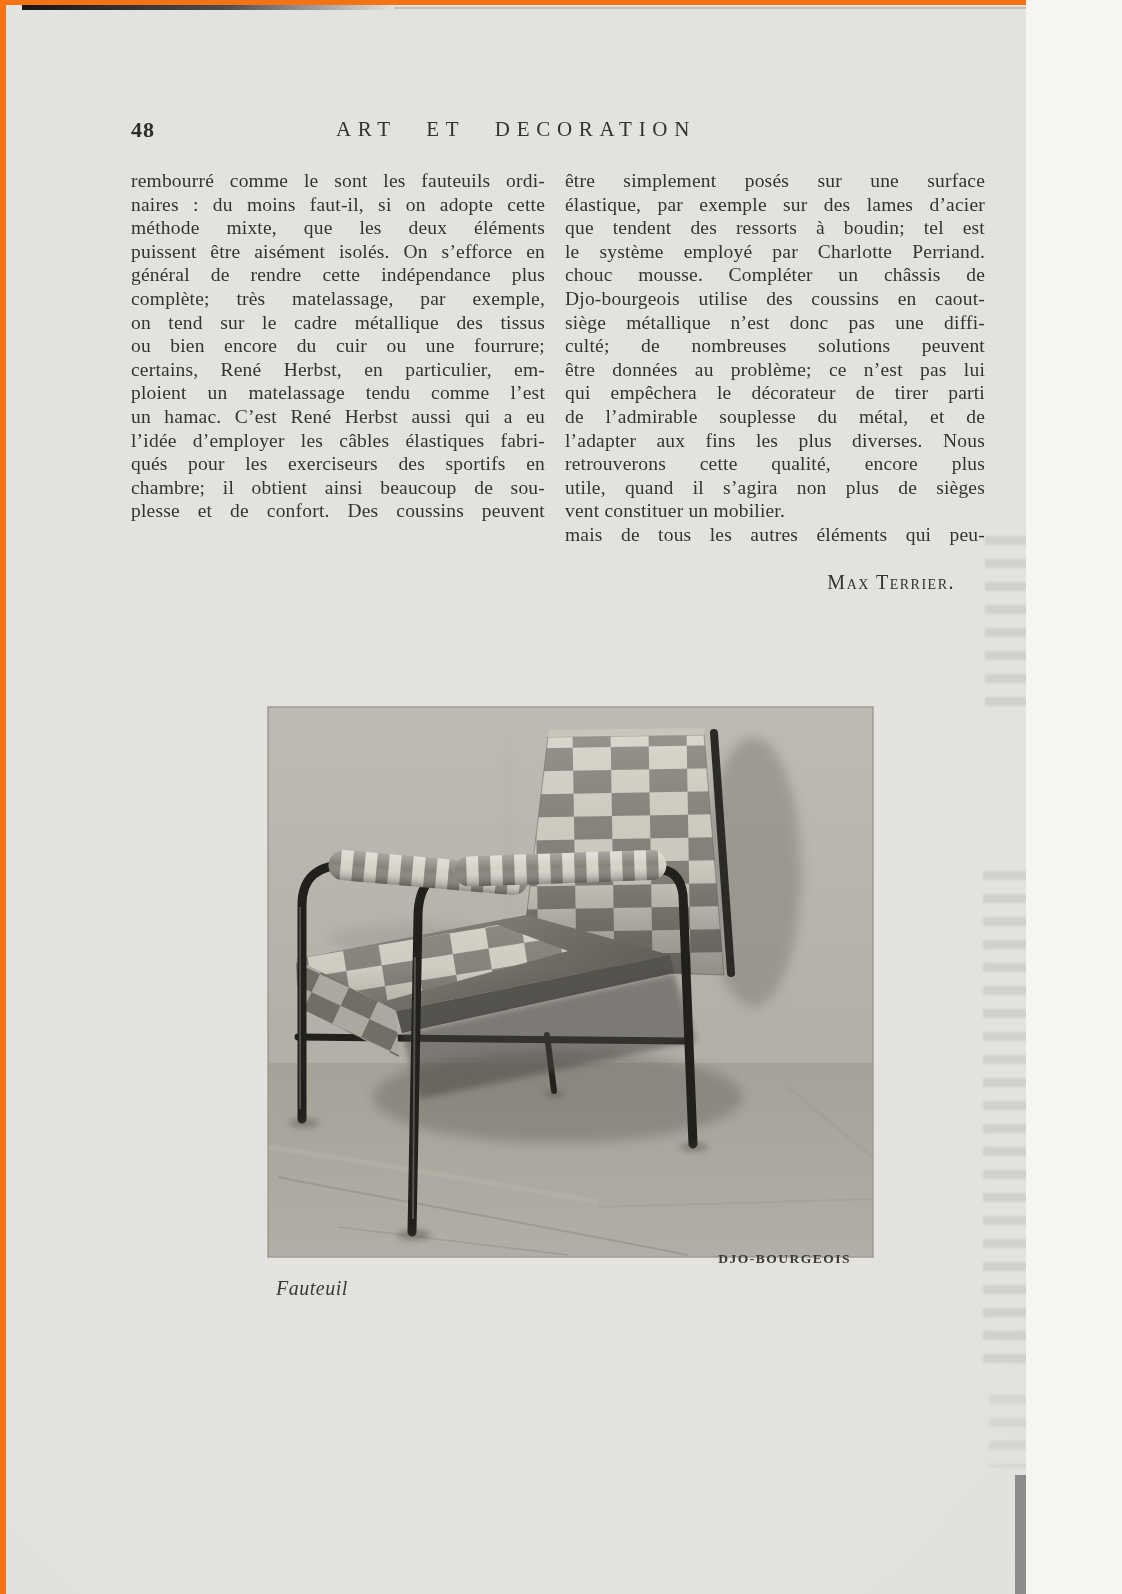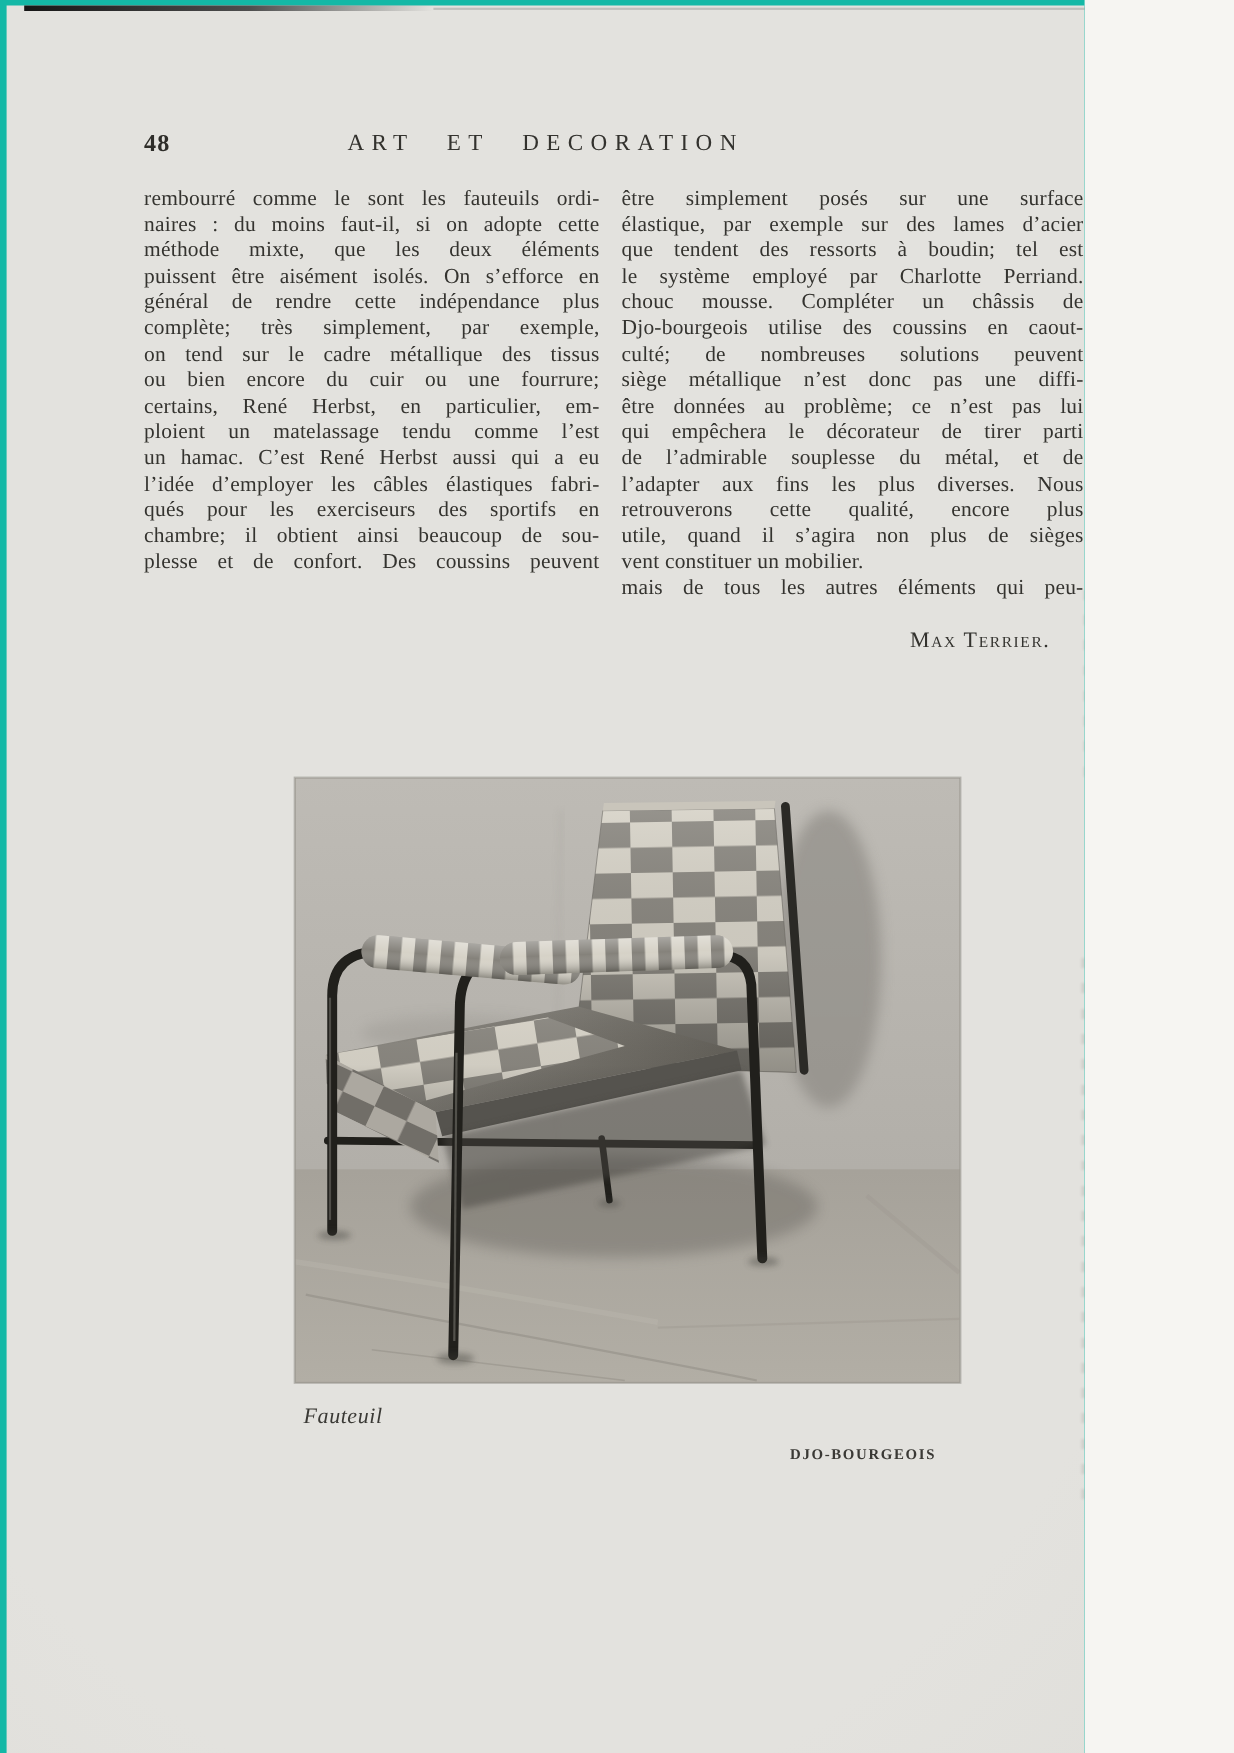--- a/index.html
+++ b/index.html
@@ -1,17 +1,17 @@
 <!DOCTYPE html>
 <html><head>
 <meta charset="utf-8">
 <style>
   html,body{margin:0;padding:0;background:#f6f5f2;}
-  .scan{position:relative;width:986px;height:1594px;overflow:hidden;background:#14b8a6;
-        font-family:"Liberation Serif","DejaVu Serif",serif;}
+  .scan{position:relative;width:986px;height:1594px;overflow:hidden;background:#f97316;
+        font-family:"Liberation Serif","DejaVu Serif",serif;padding-left:40px;}
   .page{position:absolute;left:6px;top:5px;right:0;bottom:0;
         background:radial-gradient(ellipse 130% 120% at 46% 38%, #e3e2de 55%, #dcdbd6 86%, #d4d3ce 100%);}
   .scan-bar{position:absolute;top:0;left:16px;width:372px;height:5px;z-index:9;
         background:linear-gradient(to right,#161616,#4e4e4e 55%,rgba(120,120,120,0));}
   .scan-bar2{position:absolute;top:2px;left:388px;width:640px;height:2px;z-index:9;
         background:rgba(110,110,108,.3);}
 
   
   .pagenum{position:absolute;left:125px;top:112px;font-size:22px;font-weight:bold;color:#2e2d29;letter-spacing:1px;}
   .jtitle{position:absolute;left:0;right:0;top:112px;text-align:center;font-size:21px;color:#33322e;
@@ -23,21 +23,21 @@
   .col-right{left:559px;width:420px;}
   .line{text-align:justify;text-align-last:justify;letter-spacing:.2px;}
   .line.last{text-align-last:left;}
   .byline{position:absolute;left:559px;width:420px;top:566px;text-align:right;padding-right:30px;
         box-sizing:border-box;font-variant:small-caps;font-size:20px;letter-spacing:1.5px;color:#33322e;}
 
   
   .photo{position:absolute;left:262px;top:702px;width:605px;height:550px;outline:1px solid rgba(130,128,122,.5);}
   .photo svg{display:block;width:100%;height:100%;}
   .cap-title{position:absolute;left:270px;top:1272px;font-style:italic;font-size:20px;color:#3a3935;letter-spacing:.5px;}
-  .cap-credit{position:absolute;left:262px;width:605px;top:1309px;text-align:right;padding-right:22px;
+  .cap-credit{position:absolute;left:262px;width:605px;top:1246px;text-align:right;padding-right:22px;
         box-sizing:border-box;font-size:13.5px;font-weight:bold;letter-spacing:1.5px;color:#3a3935;}
 
   
   .ghost{position:absolute;filter:blur(1.2px);opacity:.8;
         background-image:repeating-linear-gradient(to bottom,
           rgba(122,119,113,.20) 0px, rgba(122,119,113,.20) 9px,
           rgba(0,0,0,0) 9px, rgba(0,0,0,0) 23px);}
   .ghost1{left:979px;top:531px;width:112px;height:170px;}
   .ghost2{left:977px;top:866px;width:116px;height:492px;}
   .ghost3{left:983px;top:1390px;width:100px;height:72px;opacity:.55;}
@@ -60,41 +60,41 @@
 
     <div class="pagenum">48</div>
     <div class="jtitle">ART ET DECORATION</div>
 
     <div class="col col-left">
       <div class="line">rembourré comme le sont les fauteuils ordi-</div>
       <div class="line">naires : du moins faut-il, si on adopte cette</div>
       <div class="line">méthode mixte, que les deux éléments</div>
       <div class="line">puissent être aisément isolés. On s’efforce en</div>
       <div class="line">général de rendre cette indépendance plus</div>
-      <div class="line">complète; très simplement, par exemple,</div>
+      <div class="line">complète; très matelassage, par exemple,</div>
       <div class="line">on tend sur le cadre métallique des tissus</div>
       <div class="line">ou bien encore du cuir ou une fourrure;</div>
       <div class="line">certains, René Herbst, en particulier, em-</div>
       <div class="line">ploient un matelassage tendu comme l’est</div>
       <div class="line">un hamac. C’est René Herbst aussi qui a eu</div>
       <div class="line">l’idée d’employer les câbles élastiques fabri-</div>
       <div class="line">qués pour les exerciseurs des sportifs en</div>
       <div class="line">chambre; il obtient ainsi beaucoup de sou-</div>
       <div class="line">plesse et de confort. Des coussins peuvent</div>
     </div>
 
     <div class="col col-right">
       <div class="line">être simplement posés sur une surface</div>
       <div class="line">élastique, par exemple sur des lames d’acier</div>
       <div class="line">que tendent des ressorts à boudin; tel est</div>
       <div class="line">le système employé par Charlotte Perriand.</div>
       <div class="line">chouc mousse. Compléter un châssis de</div>
       <div class="line">Djo-bourgeois utilise des coussins en caout-</div>
+      <div class="line">siège métallique n’est donc pas une diffi-</div>
       <div class="line">culté; de nombreuses solutions peuvent</div>
-      <div class="line">siège métallique n’est donc pas une diffi-</div>
       <div class="line">être données au problème; ce n’est pas lui</div>
       <div class="line">qui empêchera le décorateur de tirer parti</div>
       <div class="line">de l’admirable souplesse du métal, et de</div>
       <div class="line">l’adapter aux fins les plus diverses. Nous</div>
       <div class="line">retrouverons cette qualité, encore plus</div>
       <div class="line">utile, quand il s’agira non plus de sièges</div>
       <div class="line last">vent constituer un mobilier.</div>
       <div class="line">mais de tous les autres éléments qui peu-</div>
     </div>
 

